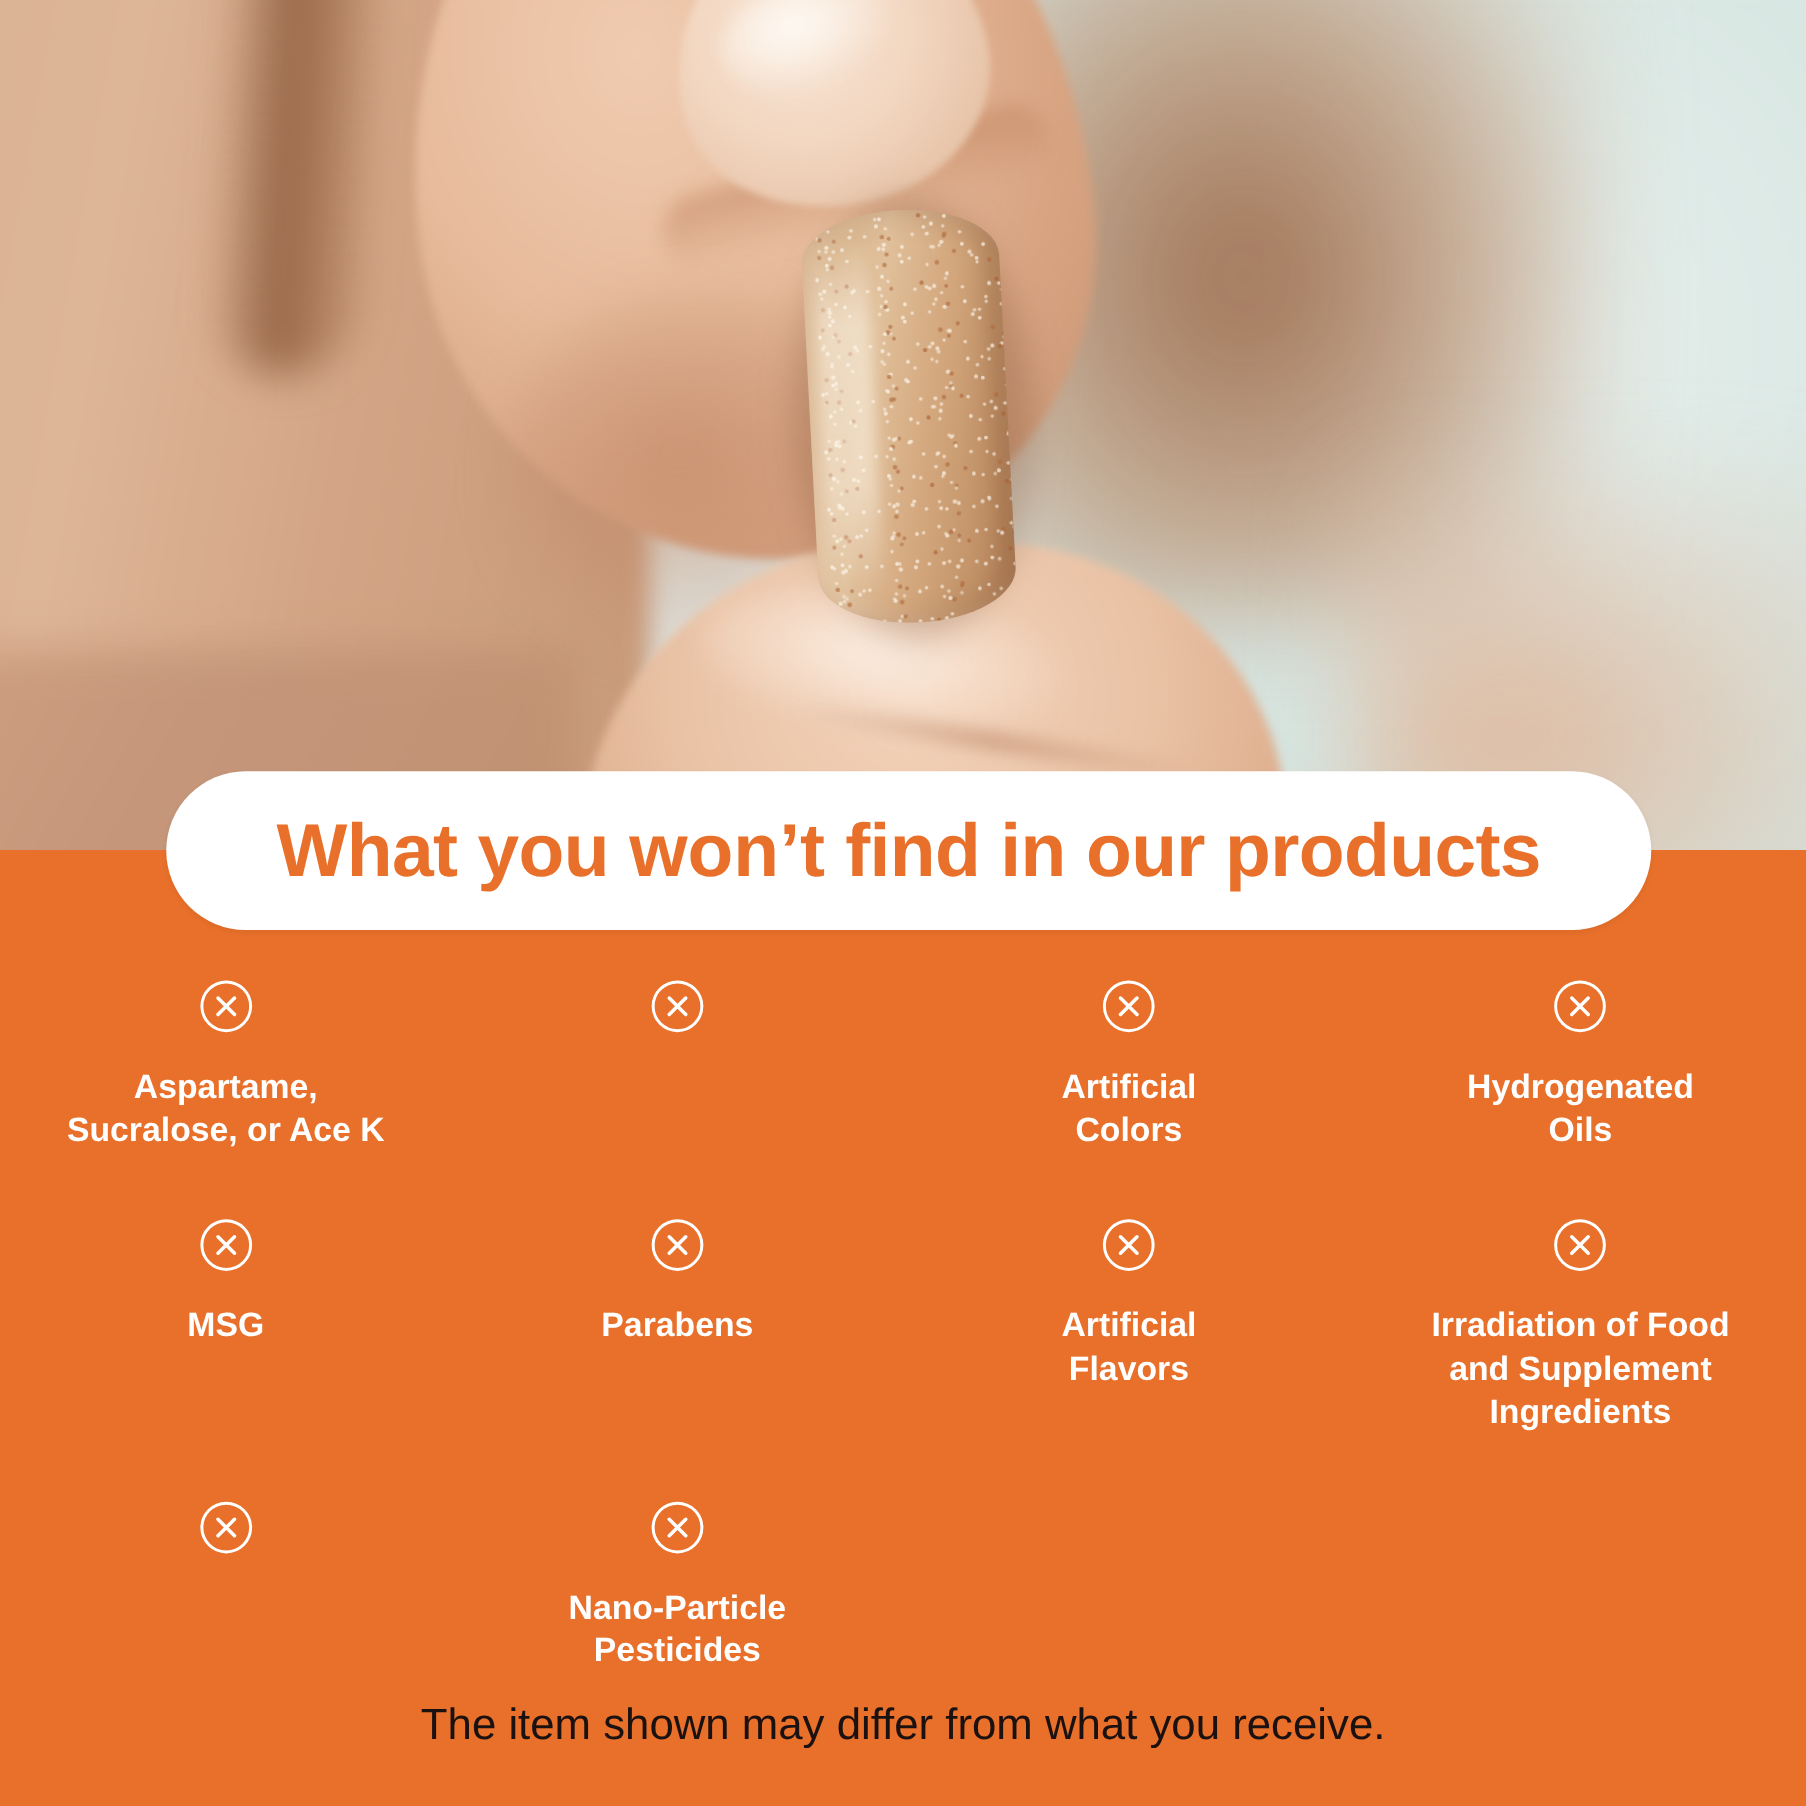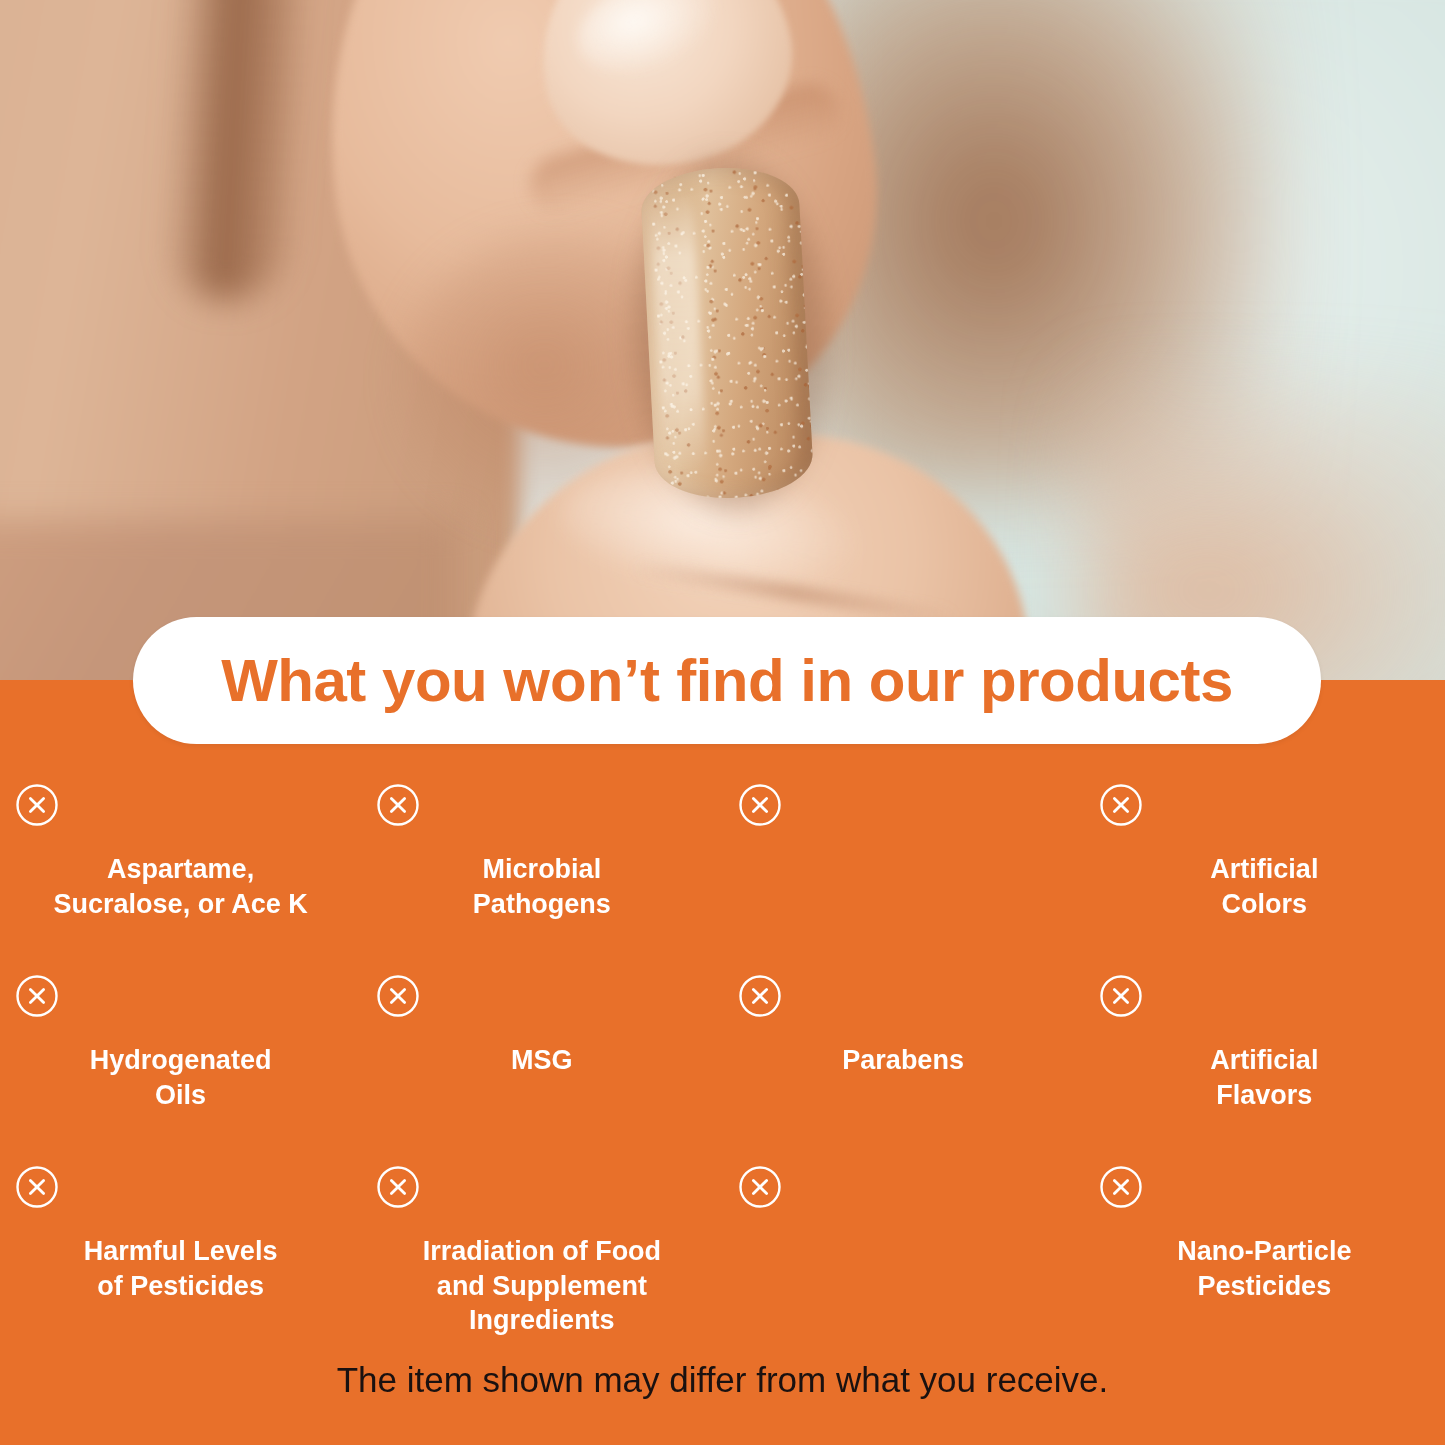--- a/index.html
+++ b/index.html
@@ -173,21 +173,21 @@
   .banner-title .strong{font-weight:bold;letter-spacing:0px;}
   .banner-title .reg{font-weight:600;}
 
   
   .grid{
     position:absolute;left:0;top:782px;width:1445px;
     display:grid;grid-template-columns:repeat(4,1fr);
     row-gap:52px;
     z-index:3;
   }
-  .cell{display:flex;flex-direction:column;padding:0 14px;}
+  .cell{display:flex;flex-direction:column;align-items:center;padding:0 14px;}
   .xicon{width:46px;height:46px;display:block;margin-bottom:24px;}
   .cell-label{
     color:#FFFFFF;font-size:27px;line-height:1.28;font-weight:bold;
     text-align:center;white-space:pre-line;
     font-family:"Liberation Sans", sans-serif;
   }
 
   
   .footer{
     position:absolute;left:0;top:1360px;width:1445px;text-align:center;z-index:3;
@@ -238,29 +238,20 @@
         </svg>
         <div class="cell-label">Aspartame,
 Sucralose, or Ace K</div>
       </div>
       <div class="cell">
         <svg class="xicon" viewBox="0 0 46 46">
           <circle cx="23" cy="23" r="19.5" fill="none" stroke="#FFFFFF" stroke-width="2.4"></circle>
           <line x1="16.4" y1="16.4" x2="29.6" y2="29.6" stroke="#FFFFFF" stroke-width="2.8" stroke-linecap="round"></line>
           <line x1="29.6" y1="16.4" x2="16.4" y2="29.6" stroke="#FFFFFF" stroke-width="2.8" stroke-linecap="round"></line>
         </svg>
-        <div class="cell-label">Microbial
-Pathogens</div>
-      </div>
-      <div class="cell">
-        <svg class="xicon" viewBox="0 0 46 46">
-          <circle cx="23" cy="23" r="19.5" fill="none" stroke="#FFFFFF" stroke-width="2.4"></circle>
-          <line x1="16.4" y1="16.4" x2="29.6" y2="29.6" stroke="#FFFFFF" stroke-width="2.8" stroke-linecap="round"></line>
-          <line x1="29.6" y1="16.4" x2="16.4" y2="29.6" stroke="#FFFFFF" stroke-width="2.8" stroke-linecap="round"></line>
-        </svg>
       </div>
       <div class="cell">
         <svg class="xicon" viewBox="0 0 46 46">
           <circle cx="23" cy="23" r="19.5" fill="none" stroke="#FFFFFF" stroke-width="2.4"></circle>
           <line x1="16.4" y1="16.4" x2="29.6" y2="29.6" stroke="#FFFFFF" stroke-width="2.8" stroke-linecap="round"></line>
           <line x1="29.6" y1="16.4" x2="16.4" y2="29.6" stroke="#FFFFFF" stroke-width="2.8" stroke-linecap="round"></line>
         </svg>
         <div class="cell-label">Artificial
 Colors</div>
       </div>
@@ -290,29 +281,20 @@
         <div class="cell-label">Parabens</div>
       </div>
       <div class="cell">
         <svg class="xicon" viewBox="0 0 46 46">
           <circle cx="23" cy="23" r="19.5" fill="none" stroke="#FFFFFF" stroke-width="2.4"></circle>
           <line x1="16.4" y1="16.4" x2="29.6" y2="29.6" stroke="#FFFFFF" stroke-width="2.8" stroke-linecap="round"></line>
           <line x1="29.6" y1="16.4" x2="16.4" y2="29.6" stroke="#FFFFFF" stroke-width="2.8" stroke-linecap="round"></line>
         </svg>
         <div class="cell-label">Artificial
 Flavors</div>
-      </div>
-      <div class="cell">
-        <svg class="xicon" viewBox="0 0 46 46">
-          <circle cx="23" cy="23" r="19.5" fill="none" stroke="#FFFFFF" stroke-width="2.4"></circle>
-          <line x1="16.4" y1="16.4" x2="29.6" y2="29.6" stroke="#FFFFFF" stroke-width="2.8" stroke-linecap="round"></line>
-          <line x1="29.6" y1="16.4" x2="16.4" y2="29.6" stroke="#FFFFFF" stroke-width="2.8" stroke-linecap="round"></line>
-        </svg>
-        <div class="cell-label">Harmful Levels
-of Pesticides</div>
       </div>
       <div class="cell">
         <svg class="xicon" viewBox="0 0 46 46">
           <circle cx="23" cy="23" r="19.5" fill="none" stroke="#FFFFFF" stroke-width="2.4"></circle>
           <line x1="16.4" y1="16.4" x2="29.6" y2="29.6" stroke="#FFFFFF" stroke-width="2.8" stroke-linecap="round"></line>
           <line x1="29.6" y1="16.4" x2="16.4" y2="29.6" stroke="#FFFFFF" stroke-width="2.8" stroke-linecap="round"></line>
         </svg>
         <div class="cell-label">Irradiation of Food
 and Supplement
 Ingredients</div>

